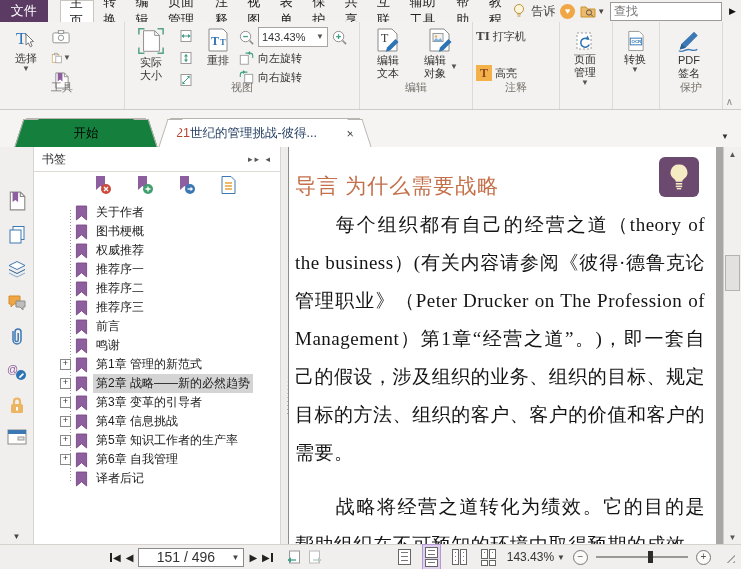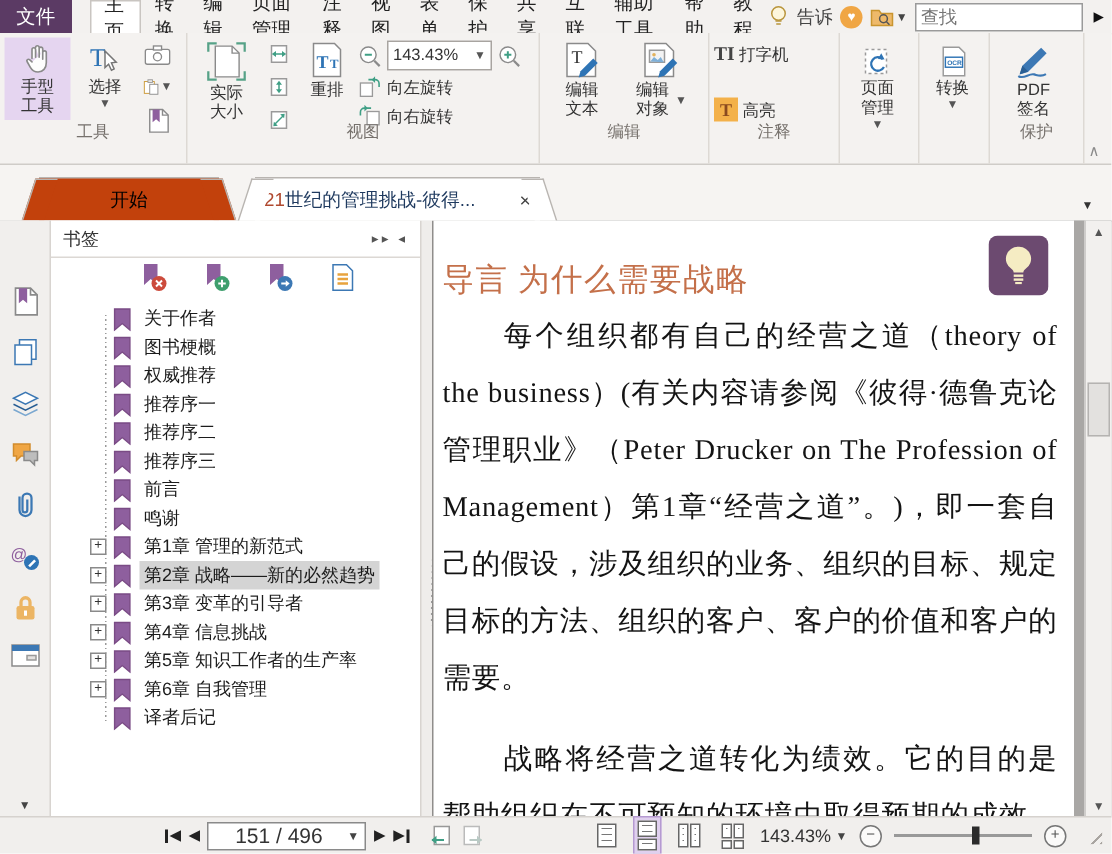--- a/index.html
+++ b/index.html
@@ -47,21 +47,21 @@
   .glyph-ico{font-family:"Liberation Serif",serif;font-weight:bold;color:#2e74b5;}
   .hl-ico{width:16px;height:16px;background:#f3b14a;color:#8a4a1f;font-weight:bold;
           font-family:"Liberation Serif",serif;font-size:12px;line-height:16px;text-align:center;}
   .ribbon-collapse{position:absolute;right:8px;bottom:2px;color:#8a8a8a;font-size:10px;}
 
   
   .tabbar{position:absolute;top:110px;left:0;right:0;height:37px;background:#f6f4f2;
           border-bottom:1px solid #8f8d8b;}
   .tabrow{position:absolute;bottom:0;left:14px;display:flex;height:29px;}
   .dtab{position:relative;margin:0 12px;padding:0 6px;display:flex;align-items:center;
-        font-size:12.5px;background:#c2410c;border-top:1px solid #b9b5b1;}
+        font-size:12.5px;background:#15803d;border-top:1px solid #b9b5b1;}
   .dtab::before,.dtab::after{content:'';position:absolute;top:0;bottom:0;width:14px;
         background:inherit;z-index:-0;}
   .dtab::before{left:-7px;transform:skewX(-18deg);border-left:1px solid #b9b5b1;border-top:1px solid #b9b5b1;}
   .dtab::after{right:-7px;transform:skewX(18deg);border-right:1px solid #b9b5b1;border-top:1px solid #b9b5b1;}
   .dtab.active{background:#fff;z-index:2;}
   .dtab-start{width:108px;justify-content:center;}
   .dtab-doc{width:178px;color:#1f3a5f;}
   .dtab-doc .num{color:#b0492f;}
   .dtab-doc .ttl{overflow:hidden;white-space:nowrap;flex:1;}
   .tab-close{margin-left:10px;color:#444;font-size:13px;line-height:13px;}
@@ -198,26 +198,20 @@
         <span class="mini-caret">▼</span>
       </span>
       <input class="find-box" placeholder="查找" style="">
       <span class="overflow-arrow">▶</span>
     </div>
   </div>
 
   <div class="ribbon">
 
     <div class="rgroup" style="width:118px;">
-      <div class="rbtn active-tool" style="width:40px;">
-        <svg width="22" height="24" viewBox="0 0 24 24">
-          <path d="M8 12V5.5a1.3 1.3 0 0 1 2.6 0V11m0-6.8V4a1.3 1.3 0 0 1 2.6 0v7m0-6a1.3 1.3 0 0 1 2.6 0v7.5m0-4.8a1.3 1.3 0 0 1 2.6 0V15c0 4-2.4 6.8-6 6.8-3 0-4.5-1.4-5.6-3.4l-2.4-4.2c-.6-1 .8-2.2 1.8-1.3L8 14.5" fill="#fdfdfd" stroke="#8a8a8a" stroke-width="1.2" stroke-linecap="round" stroke-linejoin="round"></path>
-        </svg>
-        <span style="width:24px;">手型工具</span>
-      </div>
       <div class="rbtn" style="width:42px;">
         <svg width="24" height="24" viewBox="0 0 24 24">
           <text x="2" y="17" font-size="17" fill="#2e74b5" font-family="Liberation Serif,serif">T</text>
           <path d="M12 7l7.5 7.5-3.2.4 1.8 4-1.8.9-1.9-4-2.4 2.2z" fill="#fff" stroke="#777"></path>
         </svg>
         <span>选择</span>
         <span class="caret">▼</span>
       </div>
       <div class="minicol">
         <span class="mbtn">

